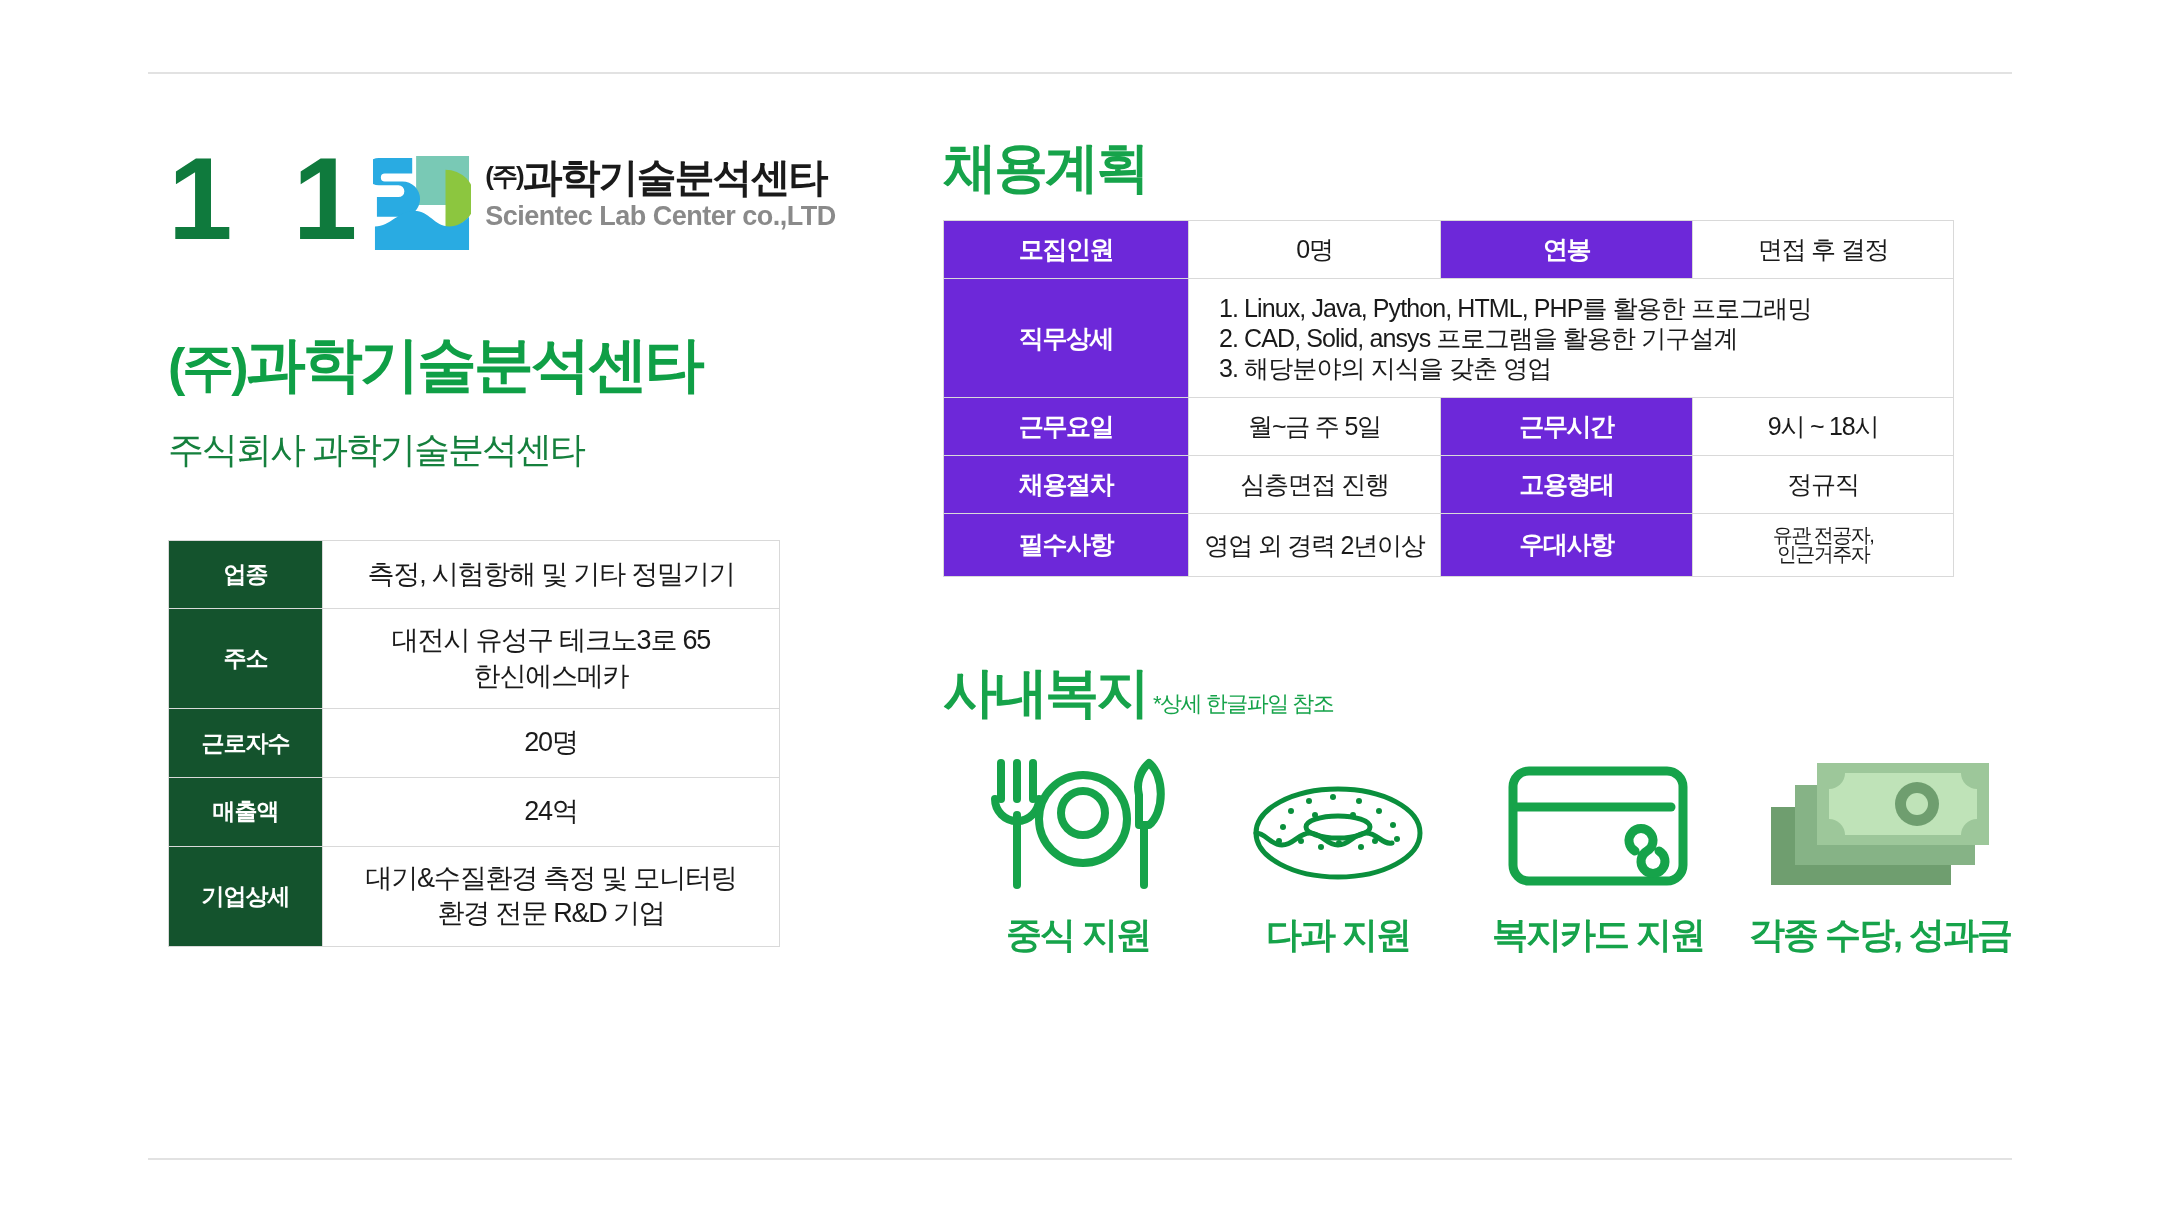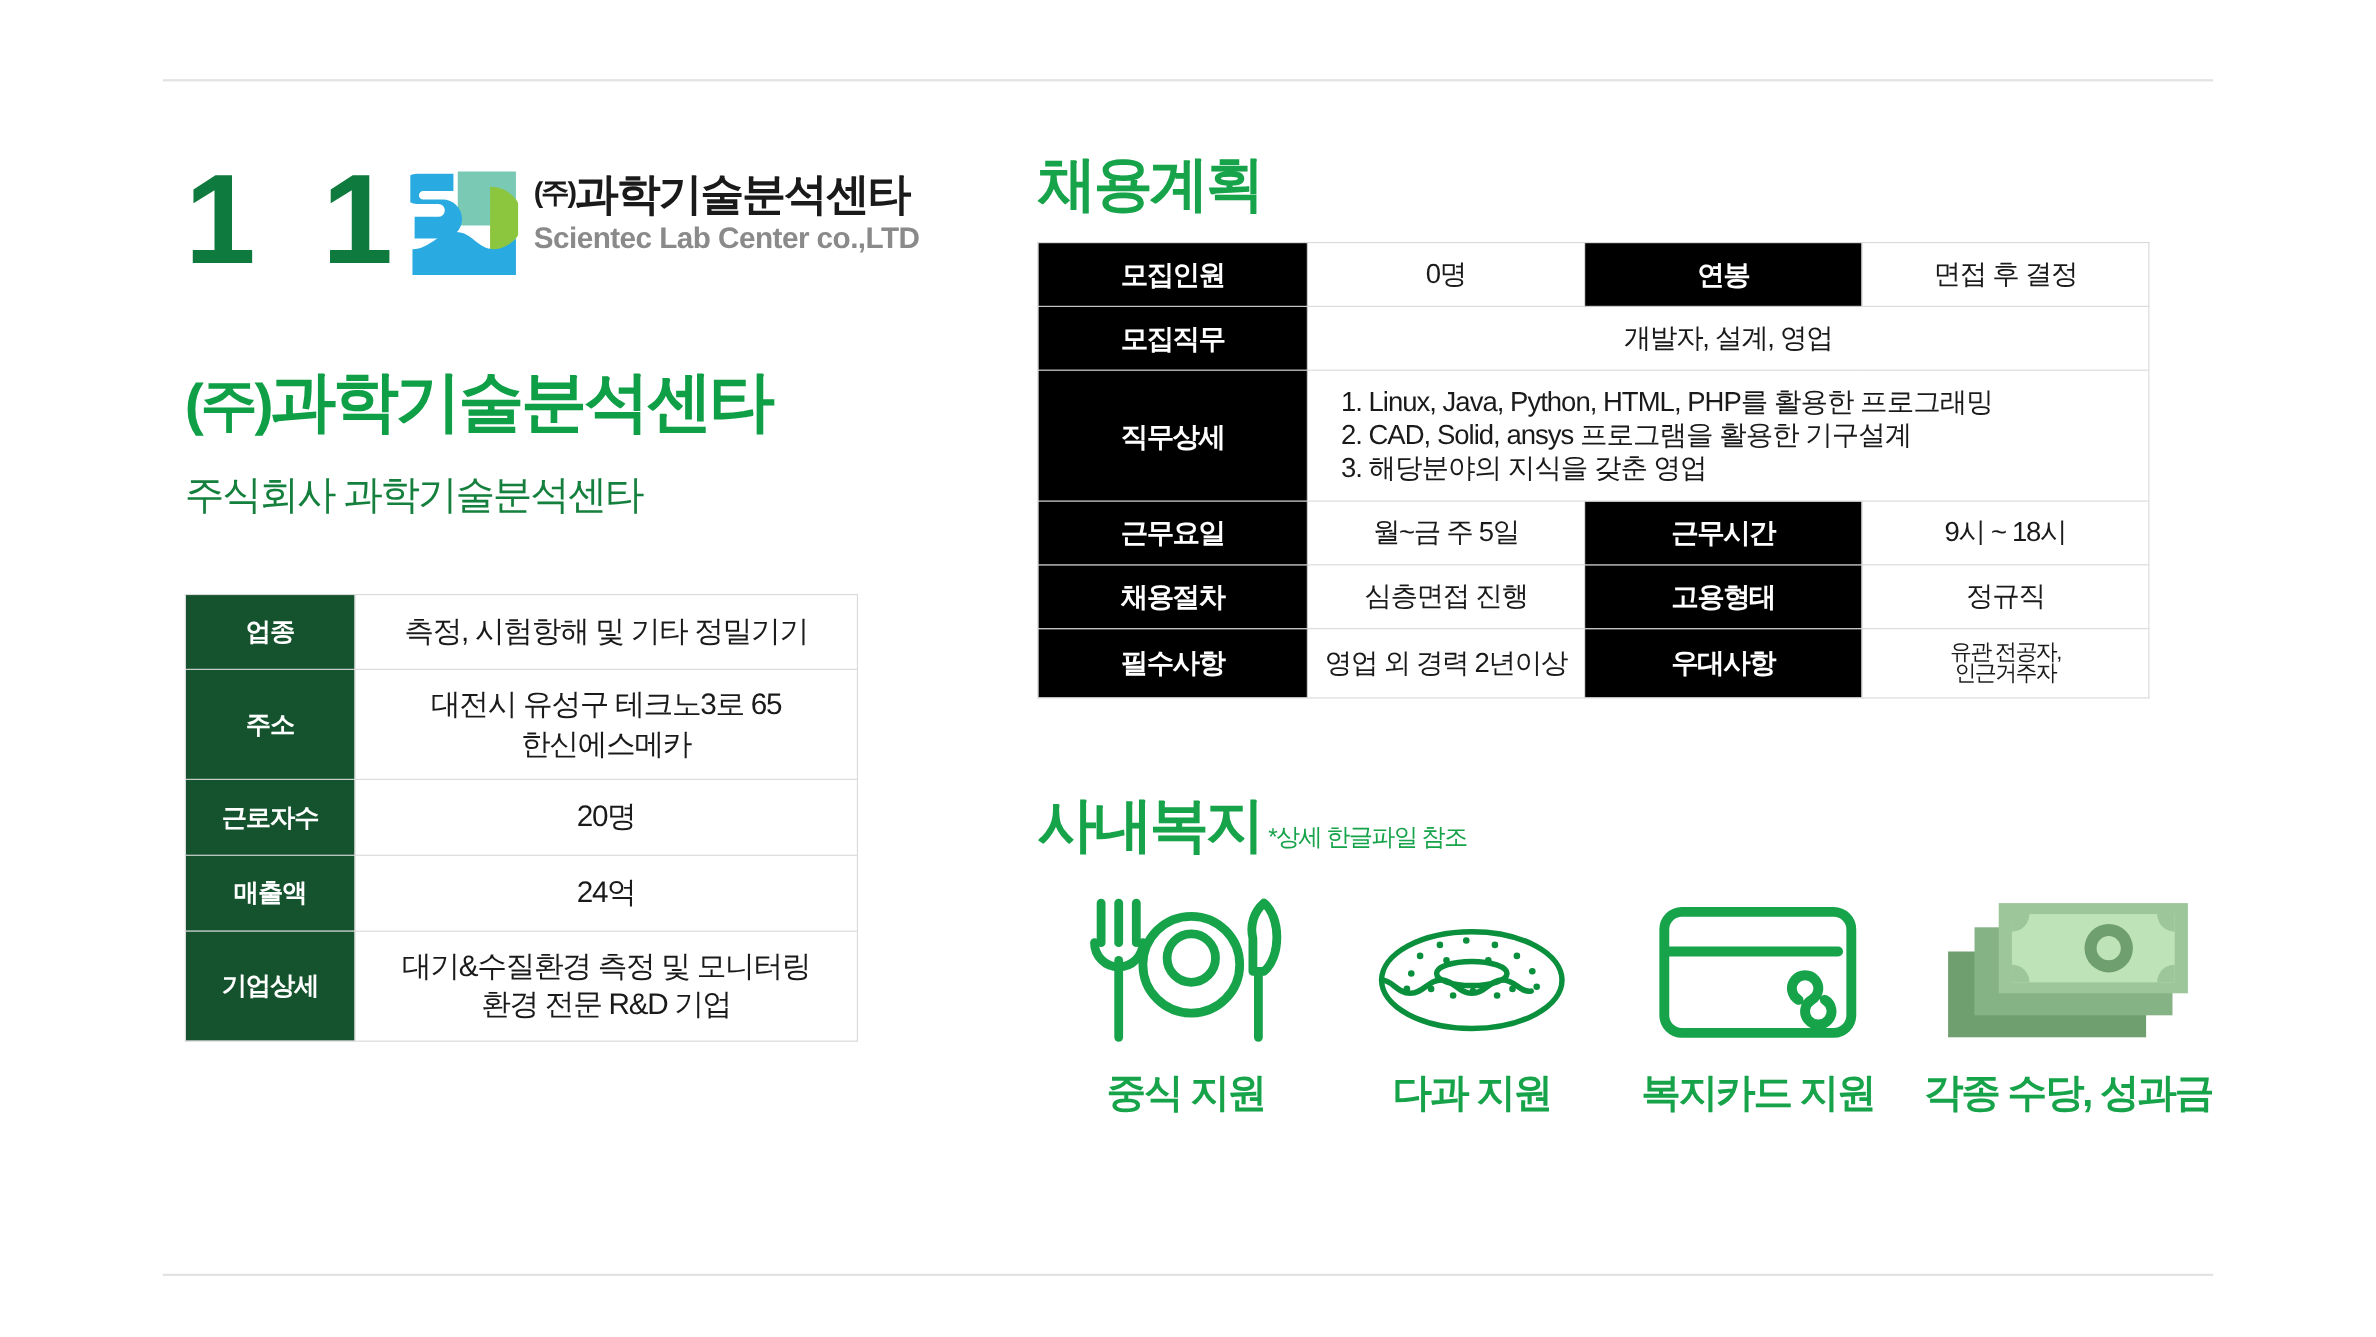--- a/index.html
+++ b/index.html
@@ -171,21 +171,21 @@
     width: 1010px;
     border-collapse: collapse;
     table-layout: fixed;
   }
   .recruit-table td {
     border: 1px solid #d9d9d9;
     text-align: center;
     vertical-align: middle;
   }
   .recruit-table .rlbl {
-    background: #000000;
+    background: #6d28d9;
     color: #ffffff;
     font-size: 25px;
     font-weight: bold;
     letter-spacing: -1.4px;
     padding: 12px 4px;
   }
   .recruit-table .rval {
     background: #ffffff;
     color: #1a1a1a;
     font-size: 25px;
@@ -321,24 +321,20 @@
           <col class="cw2">
           <col class="cw3">
           <col class="cw4">
       </colgroup>
       <tbody>
         <tr>
           <td class="rlbl">모집인원</td>
           <td class="rval">0명</td>
           <td class="rlbl">연봉</td>
           <td class="rval">면접 후 결정</td>
-        </tr>
-        <tr>
-          <td class="rlbl">모집직무</td>
-          <td class="rval" colspan="3">개발자, 설계, 영업</td>
         </tr>
         <tr>
           <td class="rlbl">직무상세</td>
           <td class="rval detail" colspan="3">1. Linux, Java, Python, HTML, PHP를 활용한 프로그래밍
 2. CAD, Solid, ansys 프로그램을 활용한 기구설계
 3. 해당분야의 지식을 갖춘 영업</td>
         </tr>
         <tr>
           <td class="rlbl">근무요일</td>
           <td class="rval">월~금 주 5일</td>

